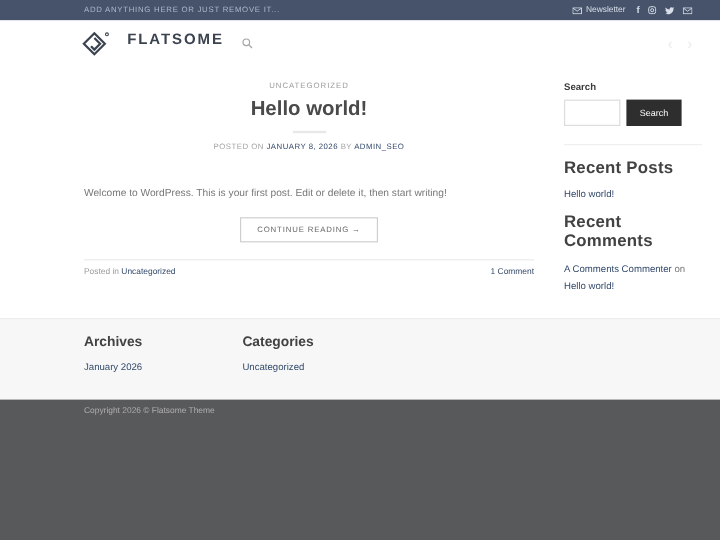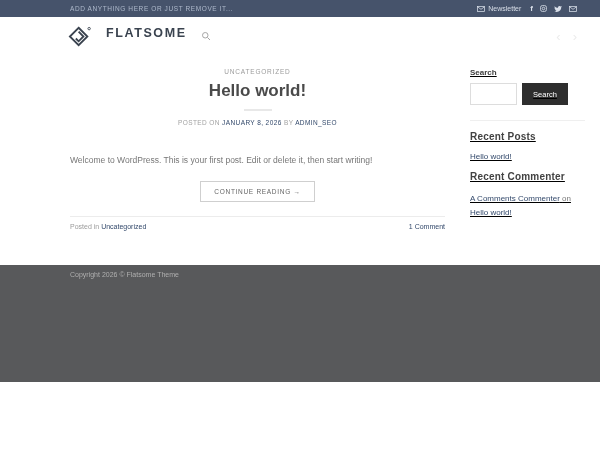--- a/index.html
+++ b/index.html
@@ -40,28 +40,28 @@
   .post-excerpt { margin-top:28px; font-size:8.5px; color:#777; line-height:1.5; }
   .btn-row { text-align:center; margin-top:13px; }
   .btn-outline { display:inline-block; border:1px solid #CFCFCF; color:#666;
                  font-size:6.5px; letter-spacing:.7px; padding:6px 13px;
                  text-decoration:none; cursor:pointer; background:#fff; }
   .post-foot { margin-top:14px; border-top:1px solid #ECECEC; padding-top:6px;
                display:flex; justify-content:space-between; font-size:7px; color:#9B9B9B; }
   .post-foot a { color:#33496B; text-decoration:none; cursor:pointer; }
 
   
-  .sidebar { width:115px;text-decoration:underline; }
+  .sidebar { width:115px; }
   .sb-search-title { margin-top:13px; font-size:8px; font-weight:bold; color:#3C3C3C; }
   .sb-search-row { margin-top:6px; display:flex; gap:5px; }
   .sb-input { width:47px; height:22px; border:1px solid #DDD; background:#fff; font-size:8px; padding:0 3px; }
   .sb-search-btn { width:46px; height:22px; background:#2E2E2E; color:#fff; border:0;
                    font-size:7.5px; cursor:pointer; }
   .sb-divider { margin-top:15px; border-bottom:1px solid #EFEFEF; }
-  .sb-heading { margin-top:10px; font-size:10px; font-weight:bold; color:#424242; letter-spacing:.2px; }
+  .sb-heading { margin-top:10px; font-size:14px; font-weight:bold; color:#424242; letter-spacing:.2px; }
   .sb-link { display:block; margin-top:10px; font-size:8px; color:#33496B; text-decoration:none; cursor:pointer; }
   .sb-comment { margin-top:10px; font-size:8px; line-height:1.8; color:#777; }
   .sb-comment a { color:#33496B; text-decoration:none; cursor:pointer; }
 
   
   .footwidgets { height:68px; background:#F7F7F7; border-top:1px solid #EDEDED;
                  display:flex; padding:0 0 0 70px; }
   .fw-col { width:132px; }
   .fw-heading { margin-top:13px; font-size:11.5px; font-weight:bold; color:#424242; }
   .fw-link { display:inline-block; margin-top:10px; font-size:8px; color:#33496B;
@@ -165,28 +165,38 @@
 
     <div class="sidebar">
       <div class="sb-search-title">Search</div>
       <div class="sb-search-row">
         <input class="sb-input" type="text" style="">
         <button class="sb-search-btn">Search</button>
       </div>
       <div class="sb-divider"></div>
       <div class="sb-heading">Recent Posts</div>
       <a class="sb-link">Hello world!</a>
-      <div class="sb-heading">Recent Commenter</div>
+      <div class="sb-heading">Recent Comments</div>
       <div class="sb-comment">
         <a>A Comments Commenter</a>
         <span>on</span>
         <a>Hello world!</a>
       </div>
     </div>
 
   </div>
 
+  <div class="footwidgets">
+    <div class="fw-col">
+      <div class="fw-heading">Archives</div>
+      <a class="fw-link">January 2026</a>
+    </div>
+    <div class="fw-col">
+      <div class="fw-heading">Categories</div>
+      <a class="fw-link">Uncategorized</a>
+    </div>
+  </div>
 
   <div class="darkfooter">
     <div class="copyright">Copyright 2026 © Flatsome Theme</div>
   </div>
 
 </div>
 
 </body></html>

